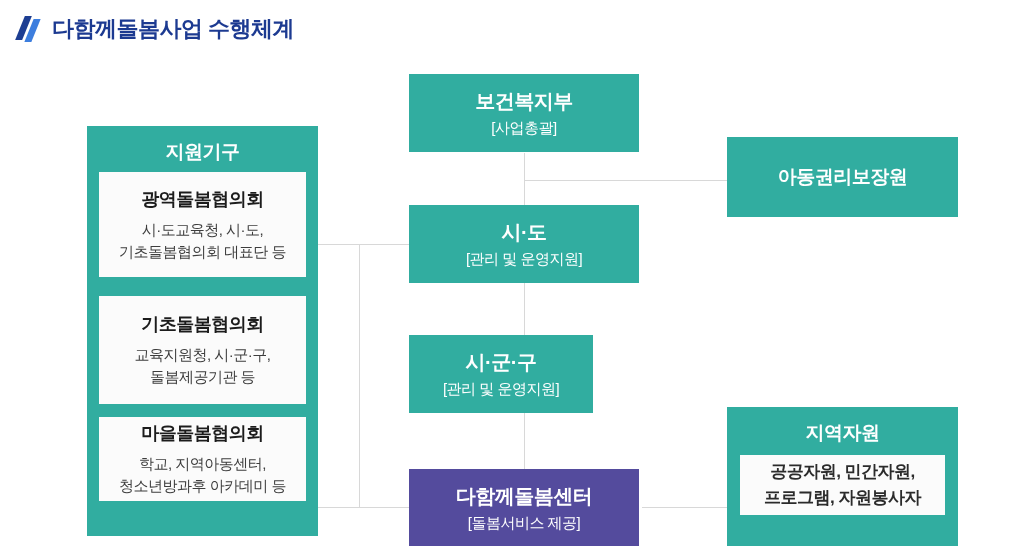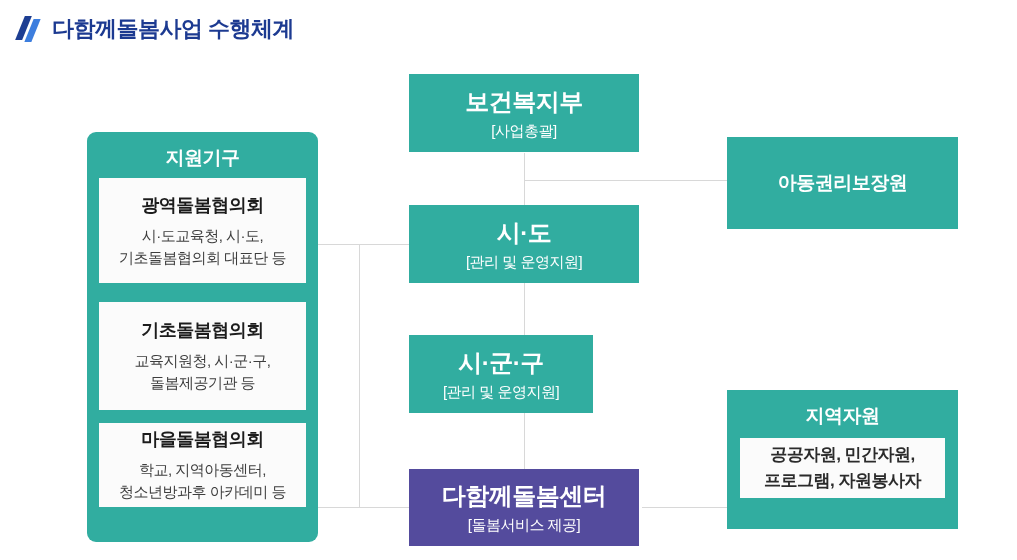--- a/index.html
+++ b/index.html
@@ -35,21 +35,21 @@
   .line.v { width:1px; }
 
   
   .node {
     position:absolute;
     display:flex; flex-direction:column; align-items:center; justify-content:center;
     text-align:center; color:#ffffff;
   }
   .node.teal   { background:#31ada0; }
   .node.purple { background:#544b9d; }
-  .node .node-title { font-size:24px; font-weight:bold; letter-spacing:-0.5px; }
+  .node .node-title { font-size:20px; font-weight:bold; letter-spacing:-0.5px; }
   .node .node-sub   { font-size:15px; margin-top:4px; letter-spacing:-0.5px; }
   .node.single .node-title { font-size:19px; }
 
   
   .panel { position:absolute; background:#31ada0; }
   .panel-header {
     text-align:center; color:#ffffff; font-size:19px; font-weight:bold;
     padding-top:13px; letter-spacing:-0.5px;
   }
   .inner-box {
@@ -97,21 +97,21 @@
   <div class="node teal" style="left:409px; top:335px; width:184px; height:78px;">
     <div class="node-title">시·군·구</div>
     <div class="node-sub">[관리 및 운영지원]</div>
   </div>
 
   <div class="node purple" style="left:409px; top:469px; width:230px; height:77px;">
     <div class="node-title">다함께돌봄센터</div>
     <div class="node-sub">[돌봄서비스 제공]</div>
   </div>
 
-  <div class="panel" style="left:87px; top:132px; width:231px; height:410px;border-radius:9px;">
+  <div class="panel" style="left:87px; top:126px; width:231px; height:410px;">
     <div class="panel-header">지원기구</div>
 
     <div class="inner-box" style="top:46px; height:105px;">
       <div class="inner-title">광역돌봄협의회</div>
       <div class="inner-desc">
         <div>시·도교육청, 시·도,</div>
         <div>기초돌봄협의회 대표단 등</div>
       </div>
     </div>
 
@@ -125,25 +125,25 @@
 
     <div class="inner-box" style="top:291px; height:84px;">
       <div class="inner-title">마을돌봄협의회</div>
       <div class="inner-desc">
         <div>학교, 지역아동센터,</div>
         <div>청소년방과후 아카데미 등</div>
       </div>
     </div>
   </div>
 
-  <div class="node teal single" style="left:727px; top:137px; width:231px; height:92px;">
+  <div class="node teal single" style="left:727px; top:137px; width:231px; height:80px;">
     <div class="node-title">아동권리보장원</div>
   </div>
 
-  <div class="panel" style="left:727px; top:390px; width:231px; height:139px;">
+  <div class="panel" style="left:727px; top:407px; width:231px; height:139px;">
     <div class="panel-header">지역자원</div>
     <div class="inner-box" style="left:13px; right:13px; top:48px; height:60px;">
       <div class="inner-desc bold">
         <div>공공자원, 민간자원,</div>
         <div>프로그램, 자원봉사자</div>
       </div>
     </div>
   </div>
 
 </div>

